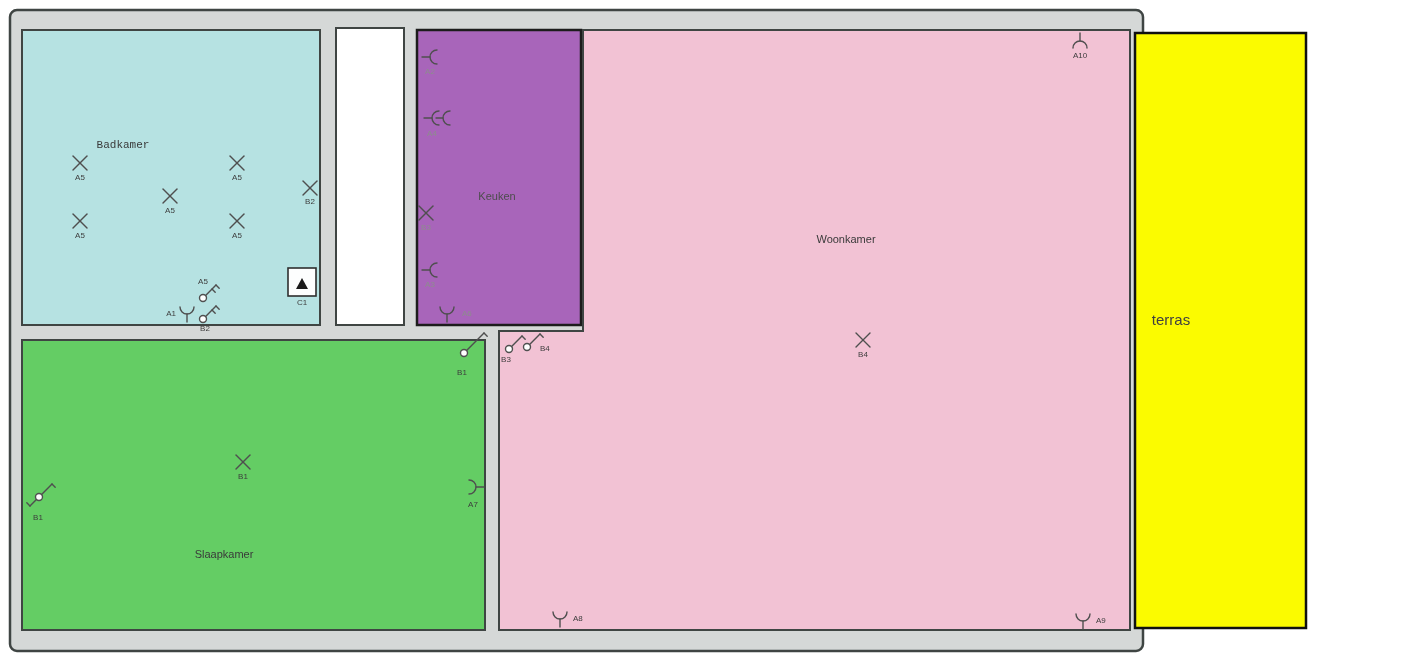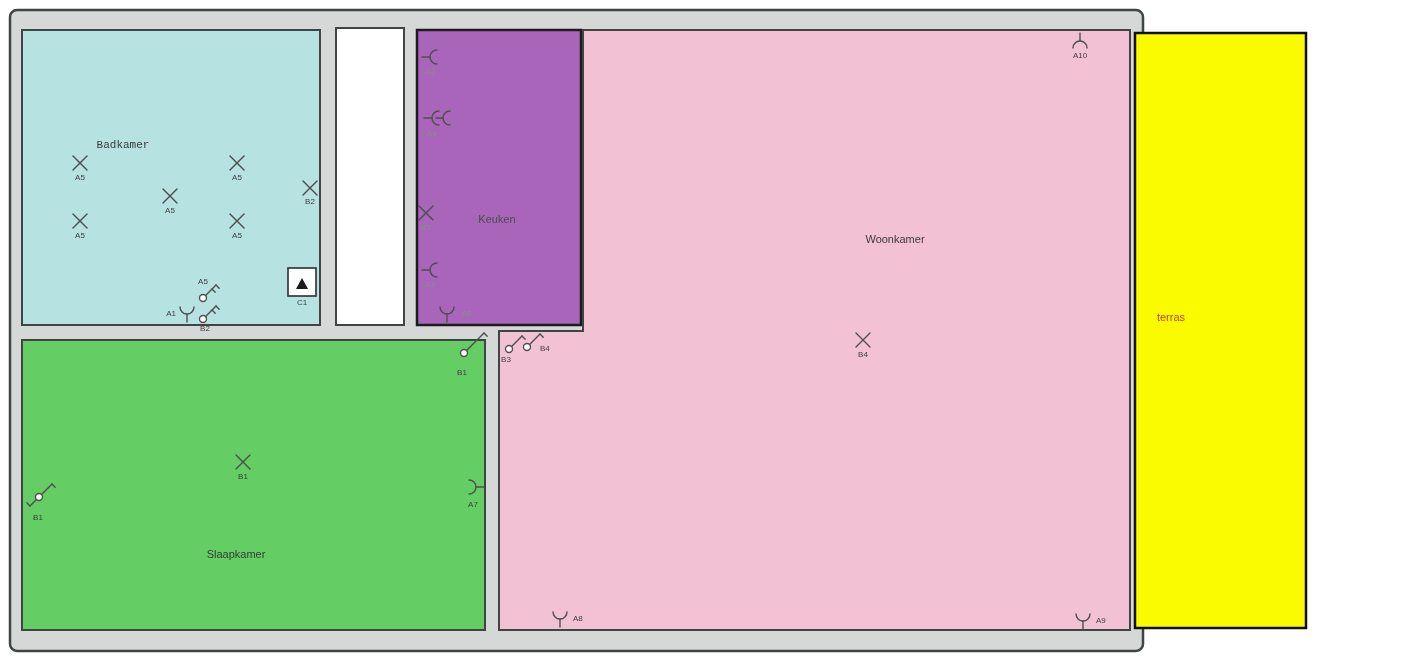--- a/index.html
+++ b/index.html
@@ -13,22 +13,22 @@
   #plan-svg{position:absolute;left:0;top:0;}
   #plan-svg text{font-family:"Liberation Sans", sans-serif;}
   .room-label{
     position:absolute;
     transform:translateX(-50%);
     font-size:11px;
     color:#3a3a3a;
     white-space:nowrap;
     pointer-events:none;
   }
-  .room-label.keuken{color:#4d4d4d;margin-top:23px;}
-  .room-label.terras{font-size:11px;color:#c2410c;}
+  .room-label.keuken{color:#4d4d4d;}
+  .room-label.terras{font-size:15px;color:#404040;}
 </style>
 </head>
 <body>
 
 <div id="canvas">
   <svg id="plan-svg" width="1401" height="663">
       <rect x="10" y="10" width="1133" height="641" rx="7" fill="#d5d8d7" stroke="#3f4543" stroke-width="2.5"></rect>
       <rect fill="#b6e2e2" stroke="#3f4543" stroke-width="2" x="22" y="30" width="298" height="295"></rect>
       <rect fill="#ffffff" stroke="#3f4543" stroke-width="2" x="336" y="28" width="68" height="297"></rect>
       <rect fill="#a865ba" stroke="#1c1c1c" stroke-width="2.5" x="417" y="30" width="164" height="295"></rect>
@@ -219,16 +219,16 @@
         <g transform="rotate(-90)">
           <path d="M -7 -5 A 7 7 0 0 0 7 -5" stroke="#4f4f4f" stroke-width="1.4" fill="none" stroke-linecap="round"></path>
           <line x1="0" y1="2" x2="0" y2="10" stroke="#4f4f4f" stroke-width="1.4" fill="none" stroke-linecap="round"></line>
         </g>
       </g>
       <text x="473" y="507" font-size="8" text-anchor="middle" fill="#3d3d3d">A7</text>
     </svg>
 
   <div class="room-label" style="left:123px;top:139px;font-family:Liberation Mono, monospace;">Badkamer</div>
   <div class="room-label keuken" style="left:497px;top:190px;">Keuken</div>
-  <div class="room-label" style="left:895px;top:233px;text-align:center;">Woonkamer</div>
-  <div class="room-label" style="left:236px;top:548px;text-align:right;">Slaapkamer</div>
+  <div class="room-label" style="left:846px;top:233px;text-align:center;">Woonkamer</div>
+  <div class="room-label" style="left:224px;top:548px;text-align:right;">Slaapkamer</div>
   <div class="room-label terras" style="left:1171px;top:311px;">terras</div>
 </div>
 
 </body></html>

